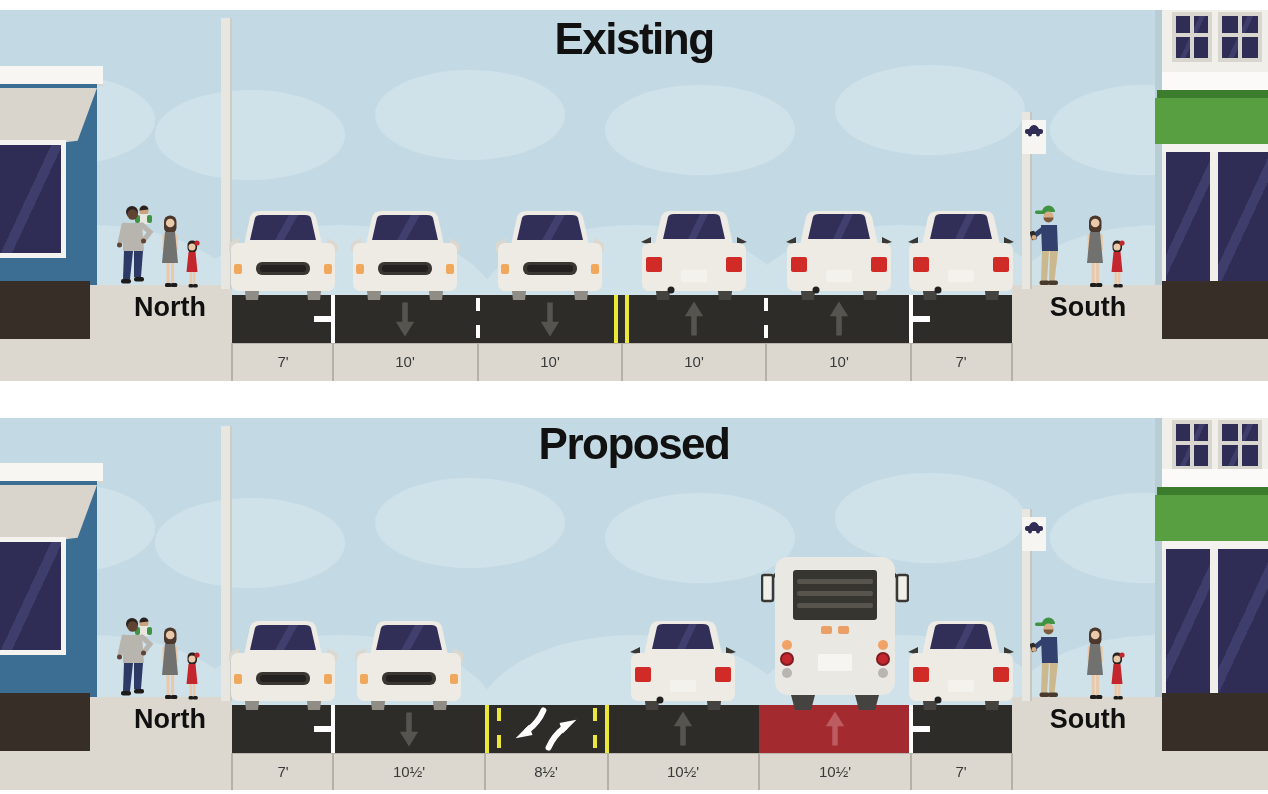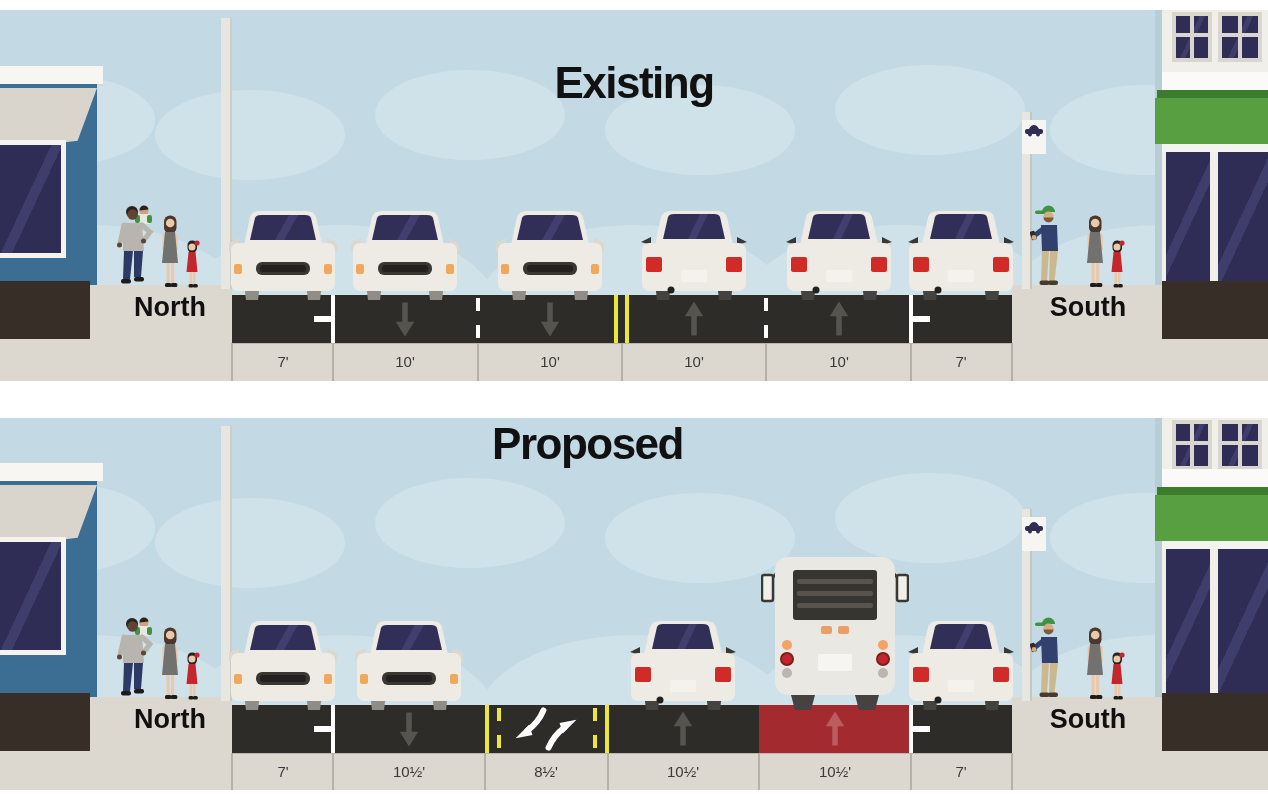--- a/index.html
+++ b/index.html
@@ -263,21 +263,21 @@
 <polygon points="107,35 97,30 97,38" fill="#3a3835"></polygon>
 <path d="M15,38 L21,10 Q23,4 31,4 L77,4 Q85,4 87,10 L93,38 Z" fill="#edebe4"></path>
 <rect x="2" y="36" width="104" height="48" rx="7" fill="#edebe4"></rect>
 <path d="M23,32 L28,10 Q29,7 34,7 L74,7 Q79,7 80,10 L85,32 Z" fill="#312f58"></path>
 <polygon points="48,32 60,7 68,7 56,32" fill="#413f6e"></polygon>
 <rect x="6" y="50" width="16" height="15" rx="2" fill="#d02b27"></rect>
 <rect x="86" y="50" width="16" height="15" rx="2" fill="#d02b27"></rect>
 <rect x="41" y="63" width="26" height="12" rx="1" fill="#f4f2ec"></rect>
 <circle cx="31" cy="83" r="3.5" fill="#23211f"></circle>
         </svg></div>
-      <div class="abs panel-title" style="left: 0px; top: 14px; width: 1268px; font-size: 44px; margin-top: 44px;">Existing</div>
+      <div class="abs panel-title" style="left: 0px; top: 14px; width: 1268px; font-size: 44px;">Existing</div>
     </div>
     <div class="abs" style="left: 0px; top: 397px; width: 1268px; height: 397px; overflow: hidden; background: rgb(255, 255, 255);">
       <div class="abs" style="left: 0px; top: 21px; width: 1268px; height: 287px; background: rgb(195, 218, 229); overflow: hidden;">
         <div class="abs" style="left: -35px; top: 65px; width: 190px; height: 90px; border-radius: 50%; background: rgb(207, 226, 234);"></div>
         <div class="abs" style="left: 155px; top: 80px; width: 190px; height: 90px; border-radius: 50%; background: rgb(207, 226, 234);"></div>
         <div class="abs" style="left: 375px; top: 60px; width: 190px; height: 90px; border-radius: 50%; background: rgb(207, 226, 234);"></div>
         <div class="abs" style="left: 605px; top: 75px; width: 190px; height: 90px; border-radius: 50%; background: rgb(207, 226, 234);"></div>
         <div class="abs" style="left: 835px; top: 55px; width: 190px; height: 90px; border-radius: 50%; background: rgb(207, 226, 234);"></div>
         <div class="abs" style="left: 1050px; top: 75px; width: 190px; height: 90px; border-radius: 50%; background: rgb(207, 226, 234);"></div>
         <div class="abs" style="left: -70px; top: 217px; width: 320px; height: 180px; border-radius: 50%; background: rgb(207, 226, 234);"></div>
@@ -518,15 +518,15 @@
 <polygon points="107,35 97,30 97,38" fill="#3a3835"></polygon>
 <path d="M15,38 L21,10 Q23,4 31,4 L77,4 Q85,4 87,10 L93,38 Z" fill="#edebe4"></path>
 <rect x="2" y="36" width="104" height="48" rx="7" fill="#edebe4"></rect>
 <path d="M23,32 L28,10 Q29,7 34,7 L74,7 Q79,7 80,10 L85,32 Z" fill="#312f58"></path>
 <polygon points="48,32 60,7 68,7 56,32" fill="#413f6e"></polygon>
 <rect x="6" y="50" width="16" height="15" rx="2" fill="#d02b27"></rect>
 <rect x="86" y="50" width="16" height="15" rx="2" fill="#d02b27"></rect>
 <rect x="41" y="63" width="26" height="12" rx="1" fill="#f4f2ec"></rect>
 <circle cx="31" cy="83" r="3.5" fill="#23211f"></circle>
         </svg></div>
-      <div class="abs panel-title" style="left: 0px; top: 22px; width: 1175px; font-size: 44px;">Proposed</div>
+      <div class="abs panel-title" style="left: 0px; top: 22px; width: 1268px; font-size: 44px;">Proposed</div>
     </div>
   </div>
 
 </body></html>

